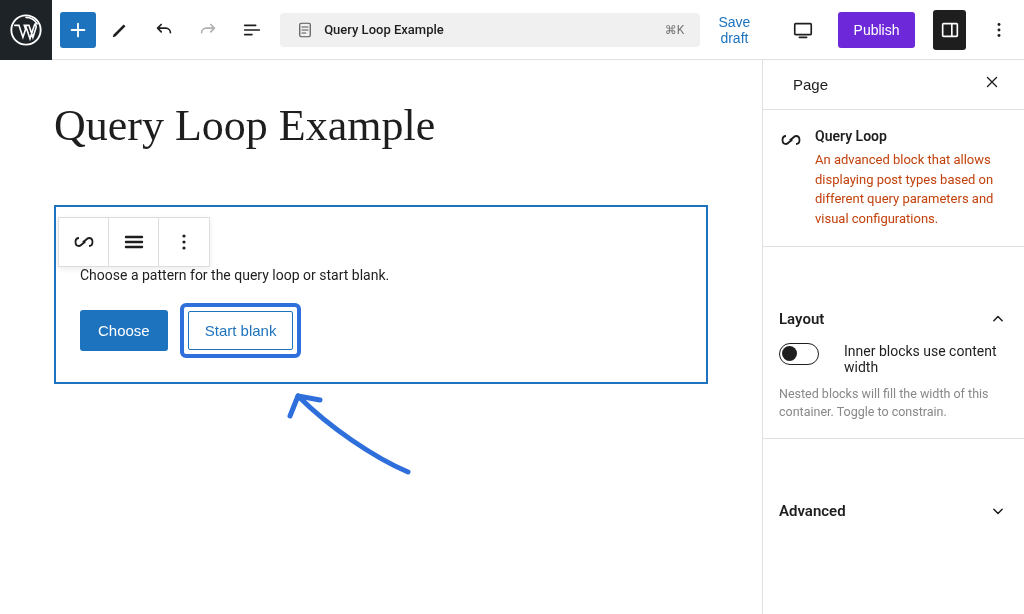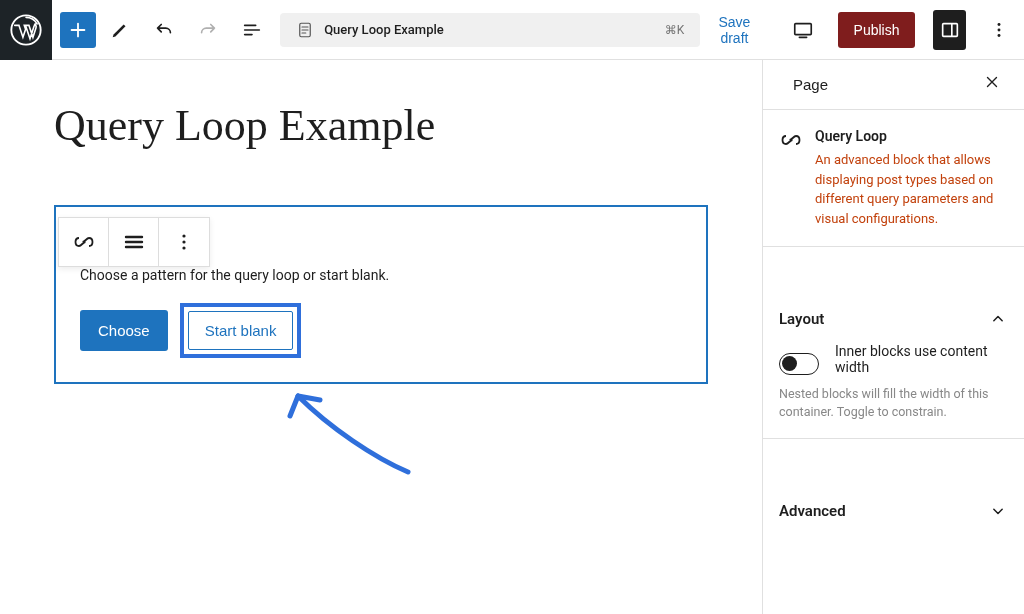--- a/index.html
+++ b/index.html
@@ -13,21 +13,21 @@
     .icon-btn { width: 40px; height: 40px; display: flex; align-items: center; justify-content: center; border: none; background: transparent; cursor: pointer; border-radius: 2px; color: #1e1e1e; }
     .icon-btn svg { width: 22px; height: 22px; }
     .icon-btn.primary { background: #1e73be; color: #fff; border-radius: 3px; width: 36px; height: 36px; }
     .doc-title-bar { flex: 1; display: flex; align-items: center; justify-content: center; }
     .doc-title-inner { background: #f0f0f0; border-radius: 4px; display: flex; align-items: center; gap: 10px; padding: 8px 16px; width: 420px; justify-content: center; color: #555; }
     .doc-title-inner .doc-icon { width: 18px; height: 18px; }
     .doc-title-inner .shortcut { margin-left: auto; font-size: 12px; color: #757575; }
     .doc-title-text { flex: 0 0 auto; color: #1e1e1e; font-weight: 500; }
     .top-right { display: flex; align-items: center; gap: 18px; padding-right: 10px; }
     .link-btn { color: #1e73be; background: none; border: none; cursor: pointer; font-size: 14px; padding: 8px; }
-    .publish-btn { background: #7f1d1d; color: #fff; border: none; border-radius: 3px; padding: 10px 16px; font-weight: 500; font-size: 14px; cursor: pointer; }
+    .publish-btn { background: #6d28d9; color: #fff; border: none; border-radius: 3px; padding: 10px 16px; font-weight: 500; font-size: 14px; cursor: pointer; }
     .sidebar-toggle { width: 40px; height: 40px; display: flex; align-items: center; justify-content: center; border: none; background: #1e1e1e; color: #fff; cursor: pointer; border-radius: 3px; }
     .sidebar-toggle svg { width: 22px; height: 22px; stroke: #fff; }
     .options-btn { width: 36px; height: 40px; display: flex; align-items: center; justify-content: center; border: none; background: transparent; cursor: pointer; color: #1e1e1e; }
 
     
     .main { display: flex; height: calc(100% - 60px); }
     .editor { flex: 1; padding: 40px 30px; position: relative; background: #fff; }
     .sidebar { width: 262px; border-left: 1px solid #e0e0e0; background: #fff; display: flex; flex-direction: column; }
 
     
@@ -39,42 +39,42 @@
     .block-toolbar .cell:last-child { border-right: none; }
     .block-toolbar svg { width: 24px; height: 24px; }
 
     
     .query-block { border: 2px solid #1e73be; margin: 54px 24px 0 24px; padding: 24px; }
     .query-block-hdr { display: flex; align-items: center; gap: 10px; font-weight: 600; font-size: 15px; margin-bottom: 14px; }
     .query-block-desc { font-size: 14px; color: #1e1e1e; margin-bottom: 20px; }
     .query-actions { display: flex; gap: 12px; align-items: center; }
     .btn-choose { background: #1e73be; color: #fff; border: none; padding: 12px 18px; font-size: 15px; border-radius: 3px; cursor: pointer; }
     .btn-startblank { background: #fff; color: #1e73be; border: 1px solid #1e73be; padding: 10px 16px; font-size: 15px; border-radius: 2px; cursor: pointer; }
-    .highlight-box { border: 4px solid #2f6fdb; border-radius: 0; padding: 4px; display: inline-flex; }
+    .highlight-box { border: 4px solid #2f6fdb; border-radius: 6px; padding: 4px; display: inline-flex; }
 
     
     .arrow-annot { position: absolute; top: 308px; left: 280px; width: 160px; height: 120px; pointer-events: none; }
 
     
     .sidebar-tabs { display: flex; align-items: center; height: 50px; border-bottom: 1px solid #e0e0e0; padding: 0 16px; position: relative; }
     .tab { border: none; background: none; padding: 14px 14px; font-size: 15px; cursor: pointer; color: #1e1e1e; font-weight: 500; }
     .tab.active { color: #1e1e1e; border-bottom: 3px solid #1e73be; padding-bottom: 11px; }
     .tabs-close { margin-left: auto; border: none; background: none; cursor: pointer; font-size: 18px; color: #1e1e1e; width: 32px; height: 32px; }
 
     .panel-section { padding: 18px 16px; border-bottom: 1px solid #e0e0e0; }
     .block-info { display: flex; gap: 12px; }
     .block-info-icon { flex: 0 0 24px; }
     .block-info-title { font-weight: 600; font-size: 14px; margin-bottom: 6px; }
     .block-info-desc { font-size: 13px; color: #c2410c; line-height: 1.5; }
 
     .panel-hdr { display: flex; align-items: center; justify-content: space-between; cursor: pointer; margin-top: 44px; }
     .panel-hdr-title { font-weight: 600; font-size: 15px; }
     .chev { width: 20px; height: 20px; }
 
-    .toggle-row { display: flex; align-items: flex-end; gap: 16px; margin-top: 14px; }
+    .toggle-row { display: flex; align-items: flex-start; gap: 25px; margin-top: 14px; }
     .toggle { width: 40px; height: 22px; border-radius: 11px; border: 1.5px solid #1e1e1e; background: #fff; position: relative; cursor: pointer; flex: 0 0 40px; }
     .toggle::after { content: ""; position: absolute; left: 2px; top: 2px; width: 15px; height: 15px; border-radius: 50%; background: #1e1e1e; }
     .toggle-label { font-size: 14px; }
     .help-text { font-size: 12.5px; color: #888; margin-top: 10px; line-height: 1.4; }
 
     .loop-icon path { stroke: #1e1e1e; stroke-width: 1.8; fill: none; }
   </style>
 </head>
 <body>
 

